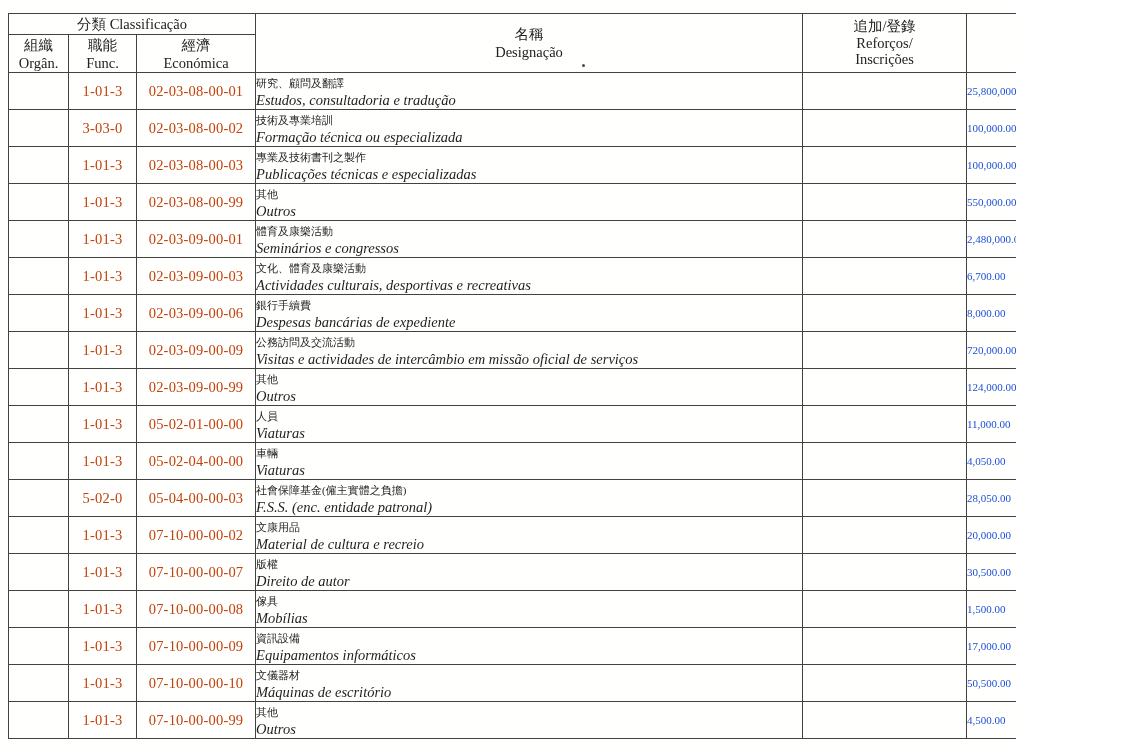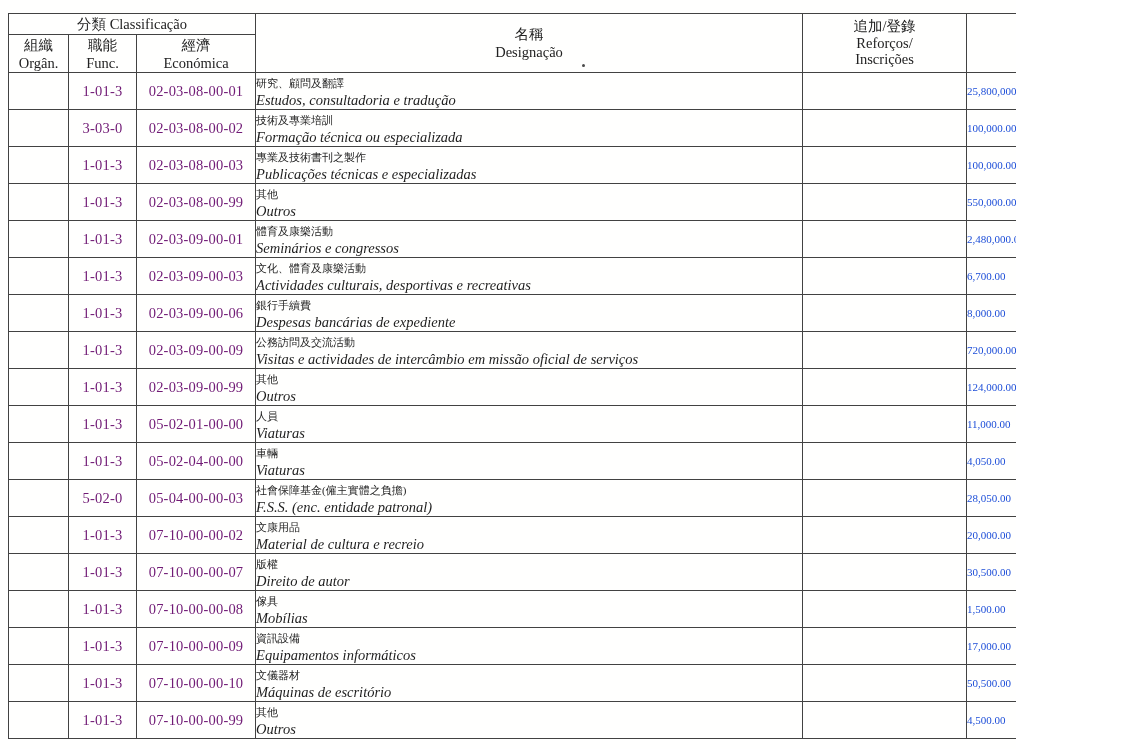--- a/index.html
+++ b/index.html
@@ -30,21 +30,21 @@
     vertical-align: middle;
     overflow: hidden;
   }
   tr.h1 { height: 21px; }
   tr.h2 { height: 38px; }
   tbody tr { height: 37px; }
   th { text-align: center; font-size: 14.5px; color: #222; }
   th .line { line-height: 18px; }
   th.reinf-h .line { line-height: 16.5px; }
   td.c-organ, td.c-reinf { }
-  td.c-code { text-align: center; font-size: 14.5px; letter-spacing: 0.2px; color: #701a75; }
+  td.c-code { text-align: center; font-size: 14.5px; letter-spacing: 0.2px; color: #c2410c; }
   td.c-desig { padding: 1px 4px 0 6px; vertical-align: top; }
   td.c-desig .zh { font-size: 11px; line-height: 18px; white-space: nowrap; }
   td.c-desig .pt { font-size: 14.5px; line-height: 17px; white-space: nowrap; font-style: italic; }
   td.c-anul { text-align: left; padding-right: 9px; font-size: 11px; color: #1d4ed8; }
   .stray-dot {
     position: absolute;
     left: 582px; top: 64px;
     width: 3px; height: 3px;
     border-radius: 50%;
     background: #4a4a4a;

